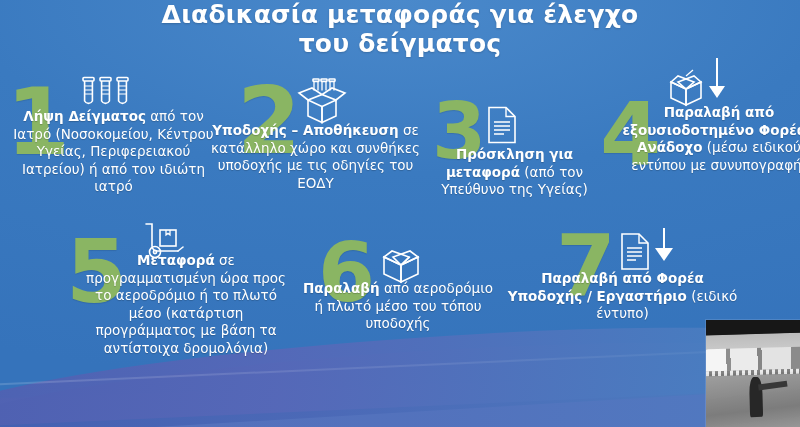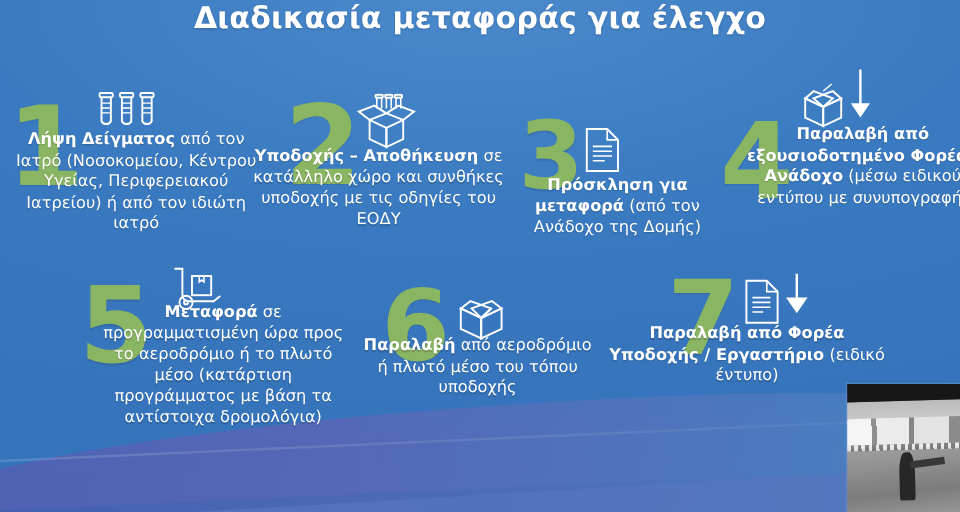--- a/index.html
+++ b/index.html
@@ -156,20 +156,21 @@
 
 <div id="slide">
 
   <div class="wave wave-c"></div>
   <div class="wave wave-b"></div>
   <div class="wave wave-a"></div>
   <div class="wave-edge"></div>
 
   <div class="title">
     <span>Διαδικασία μεταφοράς για έλεγχο</span>
+    <span class="l2">του δείγματος</span>
   </div>
 
   <div class="step" id="step1">
     <div class="bignum">1</div>
     <div class="icon">
       <svg width="52" height="34" viewBox="0 0 52 34" fill="none" stroke="#ffffff" stroke-width="1.6">
         <rect x="3" y="1.5" width="11" height="3.5" rx="1"></rect>
         <path d="M4.6 5v20a4.4 4.4 0 0 0 7.8 0V5"></path>
         <path d="M4.6 10h7.8M4.6 14h7.8M4.6 18h7.8" stroke-width="1.1"></path>
         <rect x="20" y="1.5" width="11" height="3.5" rx="1"></rect>
@@ -209,21 +210,21 @@
   <div class="step" id="step3">
     <div class="bignum">3</div>
     <div class="icon">
       <svg width="30" height="38" viewBox="0 0 30 38" fill="none" stroke="#ffffff" stroke-width="1.6">
         <path d="M2 1.5h17l9 9v26H2z"></path>
         <path d="M19 1.5v9h9" stroke-width="1.4"></path>
         <path d="M7 16h16M7 20h16M7 24h16M7 28h10" stroke-width="1.3"></path>
       </svg>
     </div>
     <div class="txt">
-      <b>Πρόσκληση για μεταφορά</b><span> (από τον Ανάδοχο της Δομής)</span>
+      <b>Πρόσκληση για μεταφορά</b><span> (από τον Υπεύθυνο της Υγείας)</span>
     </div>
   </div>
 
   <div class="step" id="step4">
     <div class="bignum">4</div>
     <div class="icon">
       <svg width="62" height="52" viewBox="0 0 62 52" fill="none" stroke="#ffffff" stroke-width="1.6">
         <path d="M6 26v16l15 7V33z"></path>
         <path d="M36 26v16l-15 7V33z"></path>
         <path d="M6 26l7-6 16 6-8 7z"></path>

